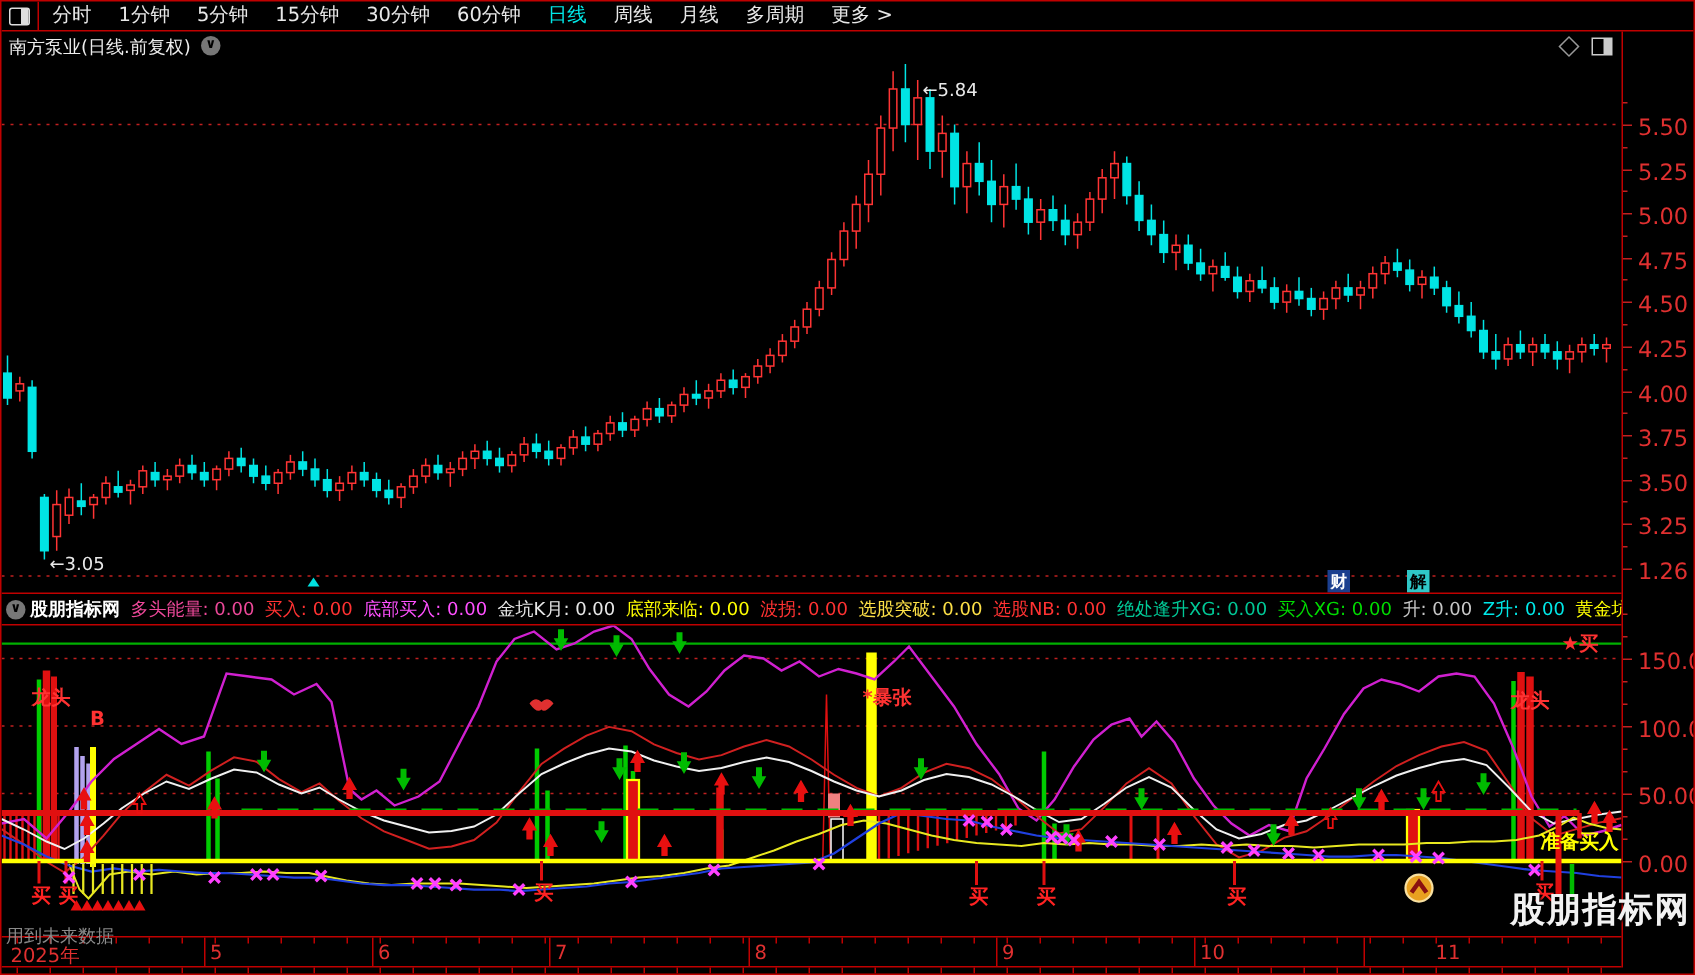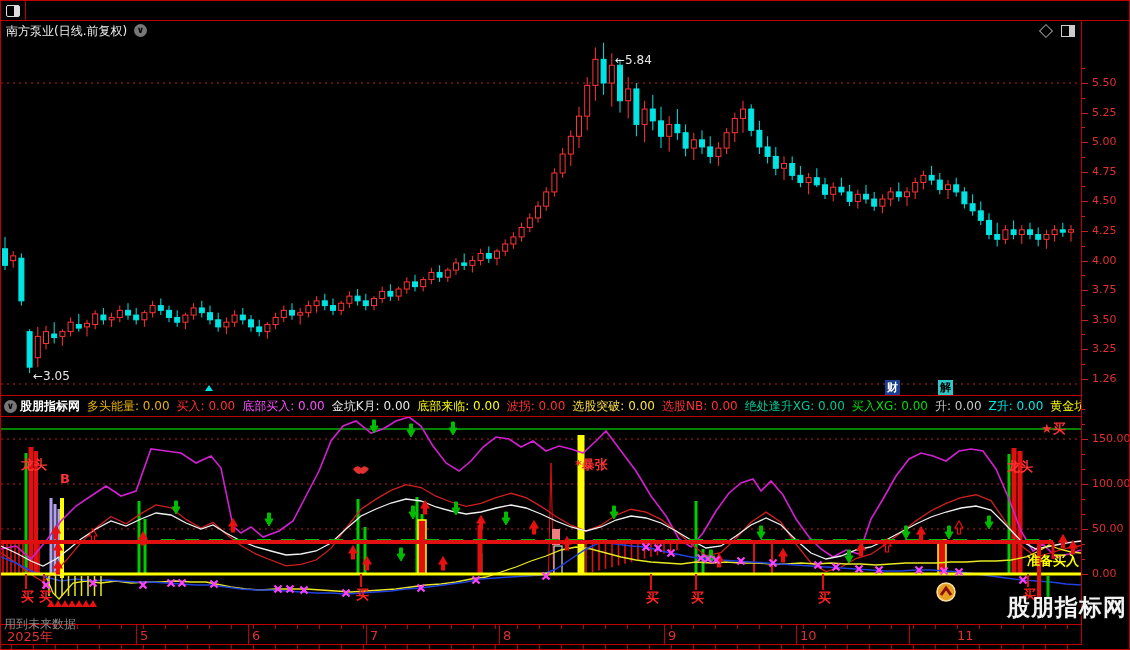--- a/index.html
+++ b/index.html
@@ -24,21 +24,21 @@
   .dia-ic{position:absolute;top:5px;width:8px;height:8px;border:1px solid #999;transform:rotate(45deg);}
   .split2-ic{position:absolute;top:4px;width:12px;height:10px;border:1px solid #ccc;}
   .split2-ic::after{content:"";position:absolute;right:0;top:0;width:5px;height:100%;background:#ccc;}
   
   #main-chart{position:absolute;left:0;top:20px;width:1080px;height:374px;}
   #main-svg,#ind-svg{position:absolute;left:0;top:0;}
   .pxlabel{position:absolute;color:#e8e8e8;font-size:12px;white-space:nowrap;}
   .badge{position:absolute;width:15px;height:15px;font-size:11px;text-align:center;line-height:15px;font-weight:bold;}
   
   #right-axis{position:absolute;left:1080px;top:20px;width:49px;height:624px;border-left:1px solid #c00000;box-sizing:border-box;}
-  .axlbl{position:absolute;color:#e03030;font-size:11px;left:10px;}
+  .axlbl{position:absolute;color:#e03030;font-size:15px;left:10px;}
   .tick{position:absolute;left:0;height:1px;background:#c02020;}
   
   #ind-header{position:absolute;left:0;top:394px;width:1080px;height:22px;border-top:1px solid #c00000;border-bottom:1px solid #c00000;
               box-sizing:border-box;display:flex;align-items:center;overflow:hidden;white-space:nowrap;}
   .fld{font-size:12px;margin-right:7px;white-space:nowrap;}
   #ind-site{color:#fff;font-size:12px;font-weight:bold;margin:0 7px 0 3px;}
   #ind-panel{position:absolute;left:0;top:416px;width:1080px;height:208px;}
   
   #x-axis{position:absolute;left:0;top:623px;width:1080px;height:21px;border-top:1px solid #c00000;border-bottom:1px solid #c00000;box-sizing:border-box;}
   #year-lbl{position:absolute;left:6px;top:3px;color:#e03030;font-size:13px;}
@@ -56,20 +56,33 @@
 </style>
 </head>
 <body>
 
 <div id="app">
 
   <div id="toolbar">
     <div id="tb-iconbox">
       <span class="split-ic"></span>
     </div>
+    <div id="tb-left">
+        <span class="tbi">分时</span>
+        <span class="tbi">1分钟</span>
+        <span class="tbi">5分钟</span>
+        <span class="tbi">15分钟</span>
+        <span class="tbi">30分钟</span>
+        <span class="tbi">60分钟</span>
+        <span class="tbi active">日线</span>
+        <span class="tbi">周线</span>
+        <span class="tbi">月线</span>
+        <span class="tbi">多周期</span>
+        <span class="tbi">更多 &gt;</span>
+      </div>
     <div id="tb-spacer"></div>
   </div>
 
   <div id="titlebar">
     <span id="chart-title">南方泵业(日线.前复权)</span>
     <span class="circ-ic" style="left:133px">∨</span>
     <span class="dia-ic" style="left:1040px"></span>
     <span class="split2-ic" style="left:1060px"></span>
   </div>
 
@@ -396,21 +409,21 @@
       <span class="axlbl" style="top: 546px;">0.00</span>
       <div class="tick" style="top: 553px; width: 6px;"></div>
       <div class="tick" style="top: 538px; width: 3px;"></div>
       <div class="tick" style="top: 523px; width: 3px;"></div>
     </div>
 
   <div id="ind-header">
     <span class="circ-ic" style="position:static;margin-left:3px;flex:0 0 auto">∨</span>
     <span id="ind-site">股朋指标网</span>
     <span id="ind-fields" style="display:flex">
-        <span class="fld" style="color: #eab308;">多头能量: 0.00</span>
+        <span class="fld" style="color: #ec4899;">多头能量: 0.00</span>
         <span class="fld" style="color: rgb(255, 50, 50);">买入: 0.00</span>
         <span class="fld" style="color: rgb(255, 80, 255);">底部买入: 0.00</span>
         <span class="fld" style="color: rgb(232, 232, 232);">金坑K月: 0.00</span>
         <span class="fld" style="color: rgb(255, 255, 0);">底部来临: 0.00</span>
         <span class="fld" style="color: rgb(255, 50, 50);">波拐: 0.00</span>
         <span class="fld" style="color: #fde047;">选股突破: 0.00</span>
         <span class="fld" style="color: rgb(255, 50, 50);">选股NB: 0.00</span>
         <span class="fld" style="color: rgb(0, 200, 150);">绝处逢升XG: 0.00</span>
         <span class="fld" style="color: rgb(0, 220, 0);">买入XG: 0.00</span>
         <span class="fld" style="color: rgb(200, 200, 200);">升: 0.00</span>

